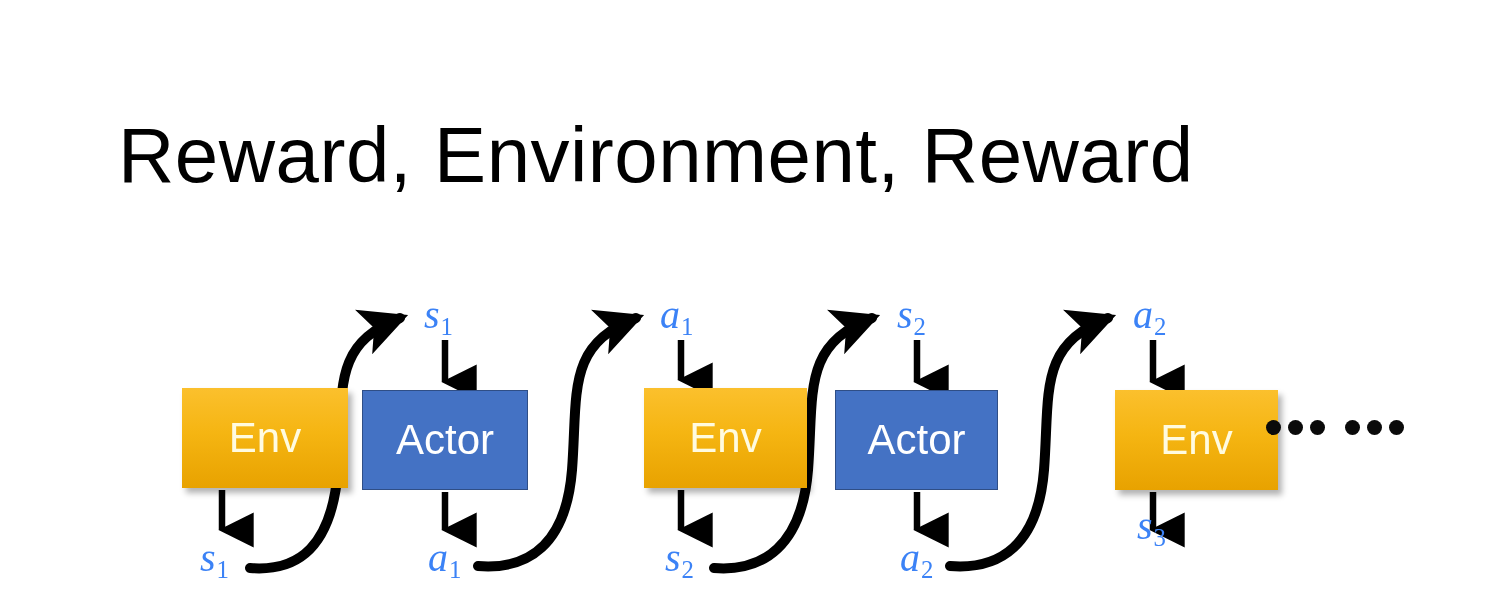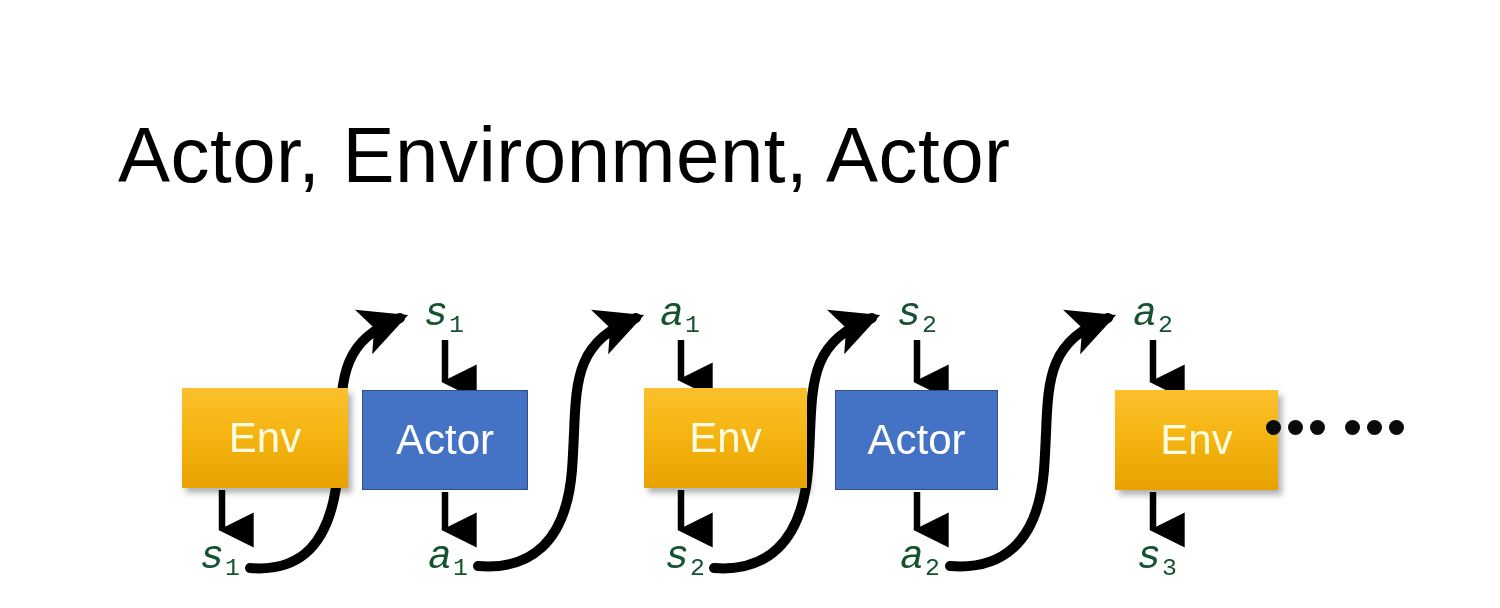--- a/index.html
+++ b/index.html
@@ -65,24 +65,24 @@
     line-height: 1;
     white-space: nowrap;
     user-select: none;
   }
   .node-box.env .node-label { color: #FFFBE0; }
   .node-box.actor .node-label { color: #FFFFFF; }
 
   
   .math-label {
     position: absolute;
-    font-family: Liberation Mono, monospace;
+    font-family: Liberation Serif, serif;
     font-style: italic;
     font-size: 40px;
-    color: #14532d;
+    color: #3b82f6;
     white-space: nowrap;
     line-height: 1;
     user-select: none;
   }
   .math-label .sub {
     font-size: 0.62em;
     font-style: normal;
     vertical-align: -0.28em;
     margin-left: 1px;
   }
@@ -104,21 +104,21 @@
     background: #0a0a0a;
     display: block;
   }
   #ellipsis .gap { width: 6px; height: 1px; display: block; }
 </style>
 </head>
 <body>
 
 <div id="slide">
 
-  <div id="slide-title">Actor, Environment, Actor</div>
+  <div id="slide-title">Reward, Environment, Reward</div>
 
   <svg id="diagram-svg" viewBox="0 0 1500 608" xmlns="http://www.w3.org/2000/svg">
     <defs>
       <marker id="arrowhead-down" viewBox="0 0 12 12" refX="6" refY="10" markerWidth="6.5" markerHeight="6.5" orient="auto-start-reverse">
         <path d="M1,1 L11,1 L6,11 Z" fill="#000000"></path>
       </marker>
       <marker id="arrowhead-curve" viewBox="0 0 12 12" refX="9" refY="6" markerWidth="5.2" markerHeight="5.2" orient="auto">
         <path d="M0,0.5 L11,6 L0,11.5 L2.6,6 Z" fill="#000000"></path>
       </marker>
     </defs>
@@ -184,21 +184,21 @@
   </div>
   <div class="math-label" style="left:428px; top:538px;">
     <span>a</span><span class="sub">1</span>
   </div>
   <div class="math-label" style="left:665px; top:538px;">
     <span>s</span><span class="sub">2</span>
   </div>
   <div class="math-label" style="left:900px; top:538px;">
     <span>a</span><span class="sub">2</span>
   </div>
-  <div class="math-label" style="left:1137px; top:538px;">
+  <div class="math-label" style="left:1137px; top:506px;">
     <span>s</span><span class="sub">3</span>
   </div>
 
   <div id="ellipsis">
     <span class="dot"></span>
     <span class="dot"></span>
     <span class="dot"></span>
     <span class="gap"></span>
     <span class="dot"></span>
     <span class="dot"></span>

